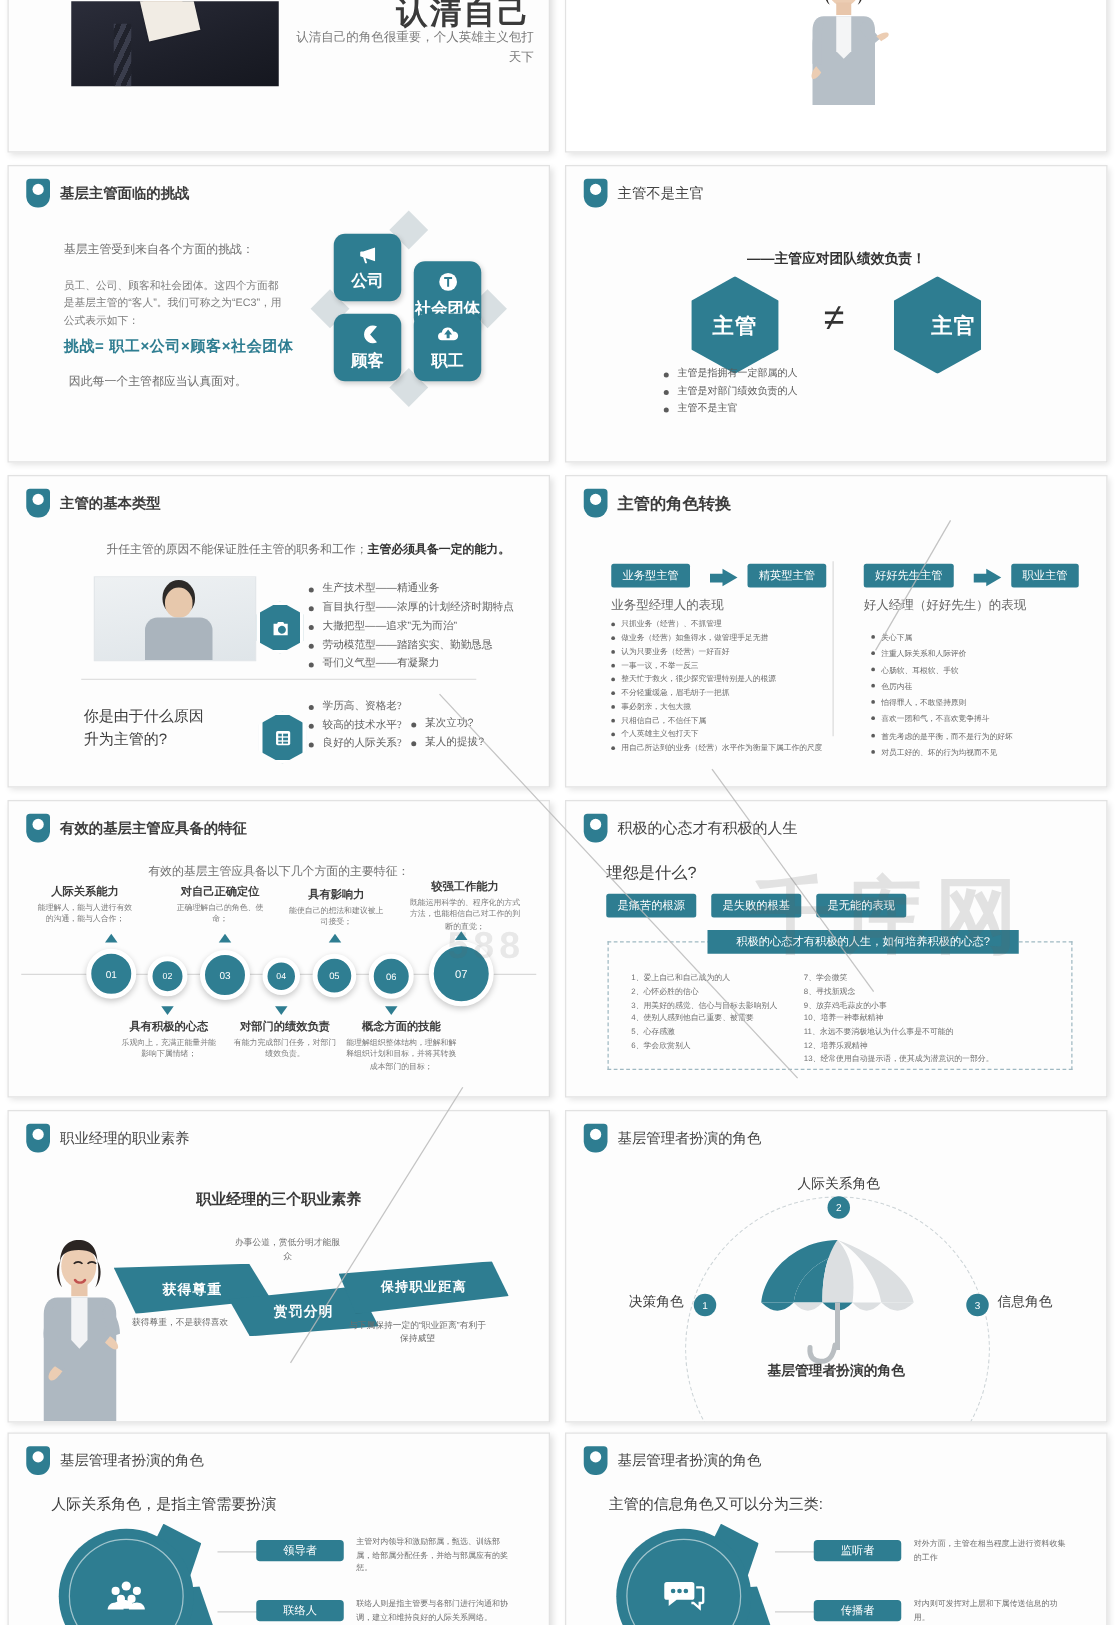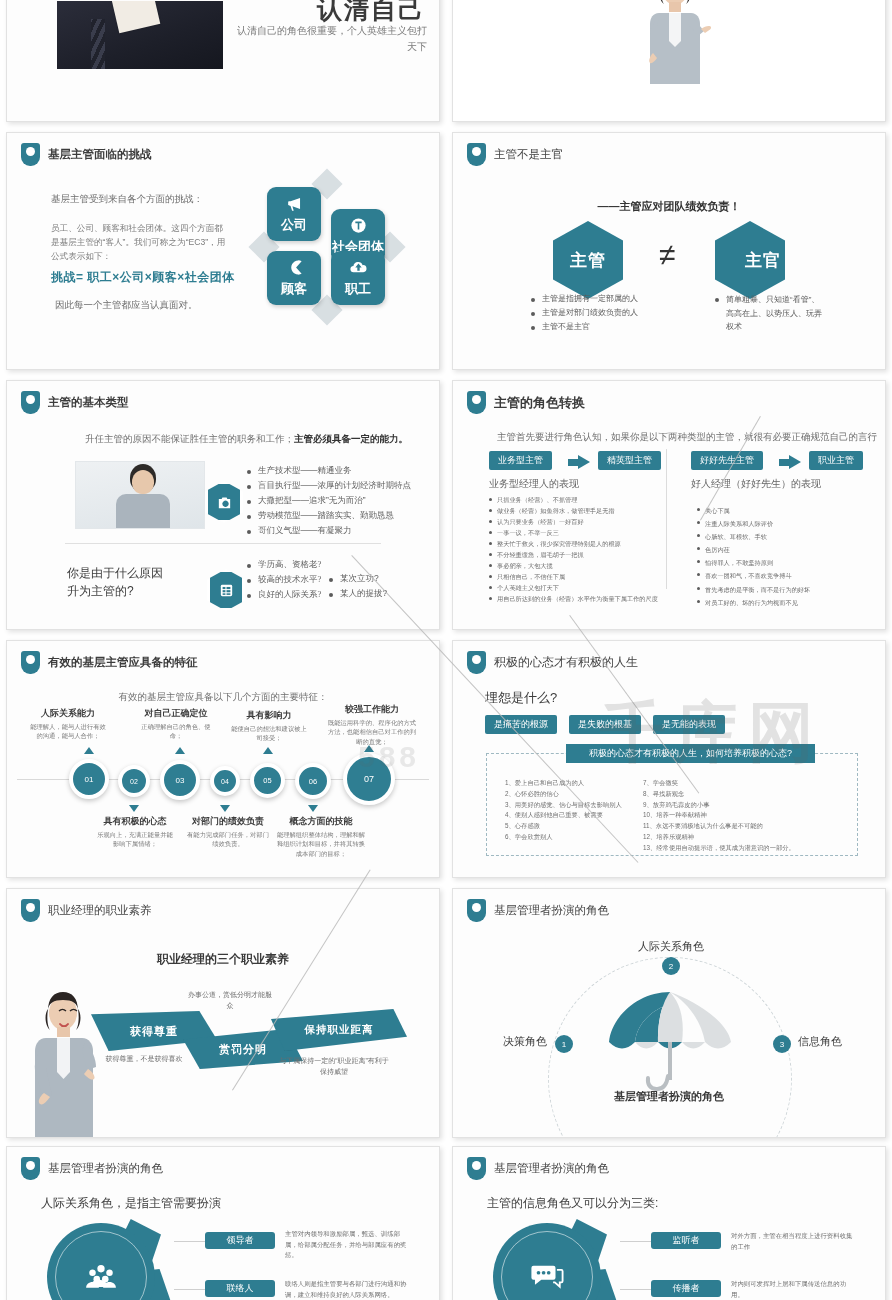--- a/index.html
+++ b/index.html
@@ -353,23 +353,20 @@
       <div class="neq">≠</div>
       <div class="hexa" style="left:262px;top:88px;padding-left:26px;">
         <span>主官</span>
       </div>
 
       <ul class="bullets c1">
         <li>主管是指拥有一定部属的人</li>
         <li>主管是对部门绩效负责的人</li>
         <li>主管不是主官</li>
       </ul>
-      <ul class="bullets c2">
-        <li>简单粗暴、只知道“看管”、高高在上、以势压人、玩弄权术</li>
-      </ul>
     </div>
   </div>
 
   <div class="slide" id="s5">
     <div class="slide-inner">
       <div class="hdr">
         <span class="badge"></span>
         <span class="hdr-title">主管的基本类型</span>
       </div>
       <div class="lead">
@@ -414,21 +411,20 @@
       </ul>
     </div>
   </div>
 
   <div class="slide" id="s6">
     <div class="slide-inner">
       <div class="hdr">
         <span class="badge"></span>
         <span class="hdr-title" style="font-size:13px;">主管的角色转换</span>
       </div>
-      <div class="lead">主管首先要进行角色认知，如果你是以下两种类型的主管，就很有必要正确规范自己的言行</div>
       <div class="divider"></div>
 
       <span class="tbox" style="position:absolute;left:36px;top:70px;">业务型主管</span>
       <span class="fatarrow" style="left:115px;top:74px;">
           <span class="stem"></span>
           <span class="head"></span>
         </span>
       <span class="tbox" style="position:absolute;left:145px;top:70px;">精英型主管</span>
 
       <span class="tbox" style="position:absolute;left:238px;top:70px;">好好先生主管</span>

